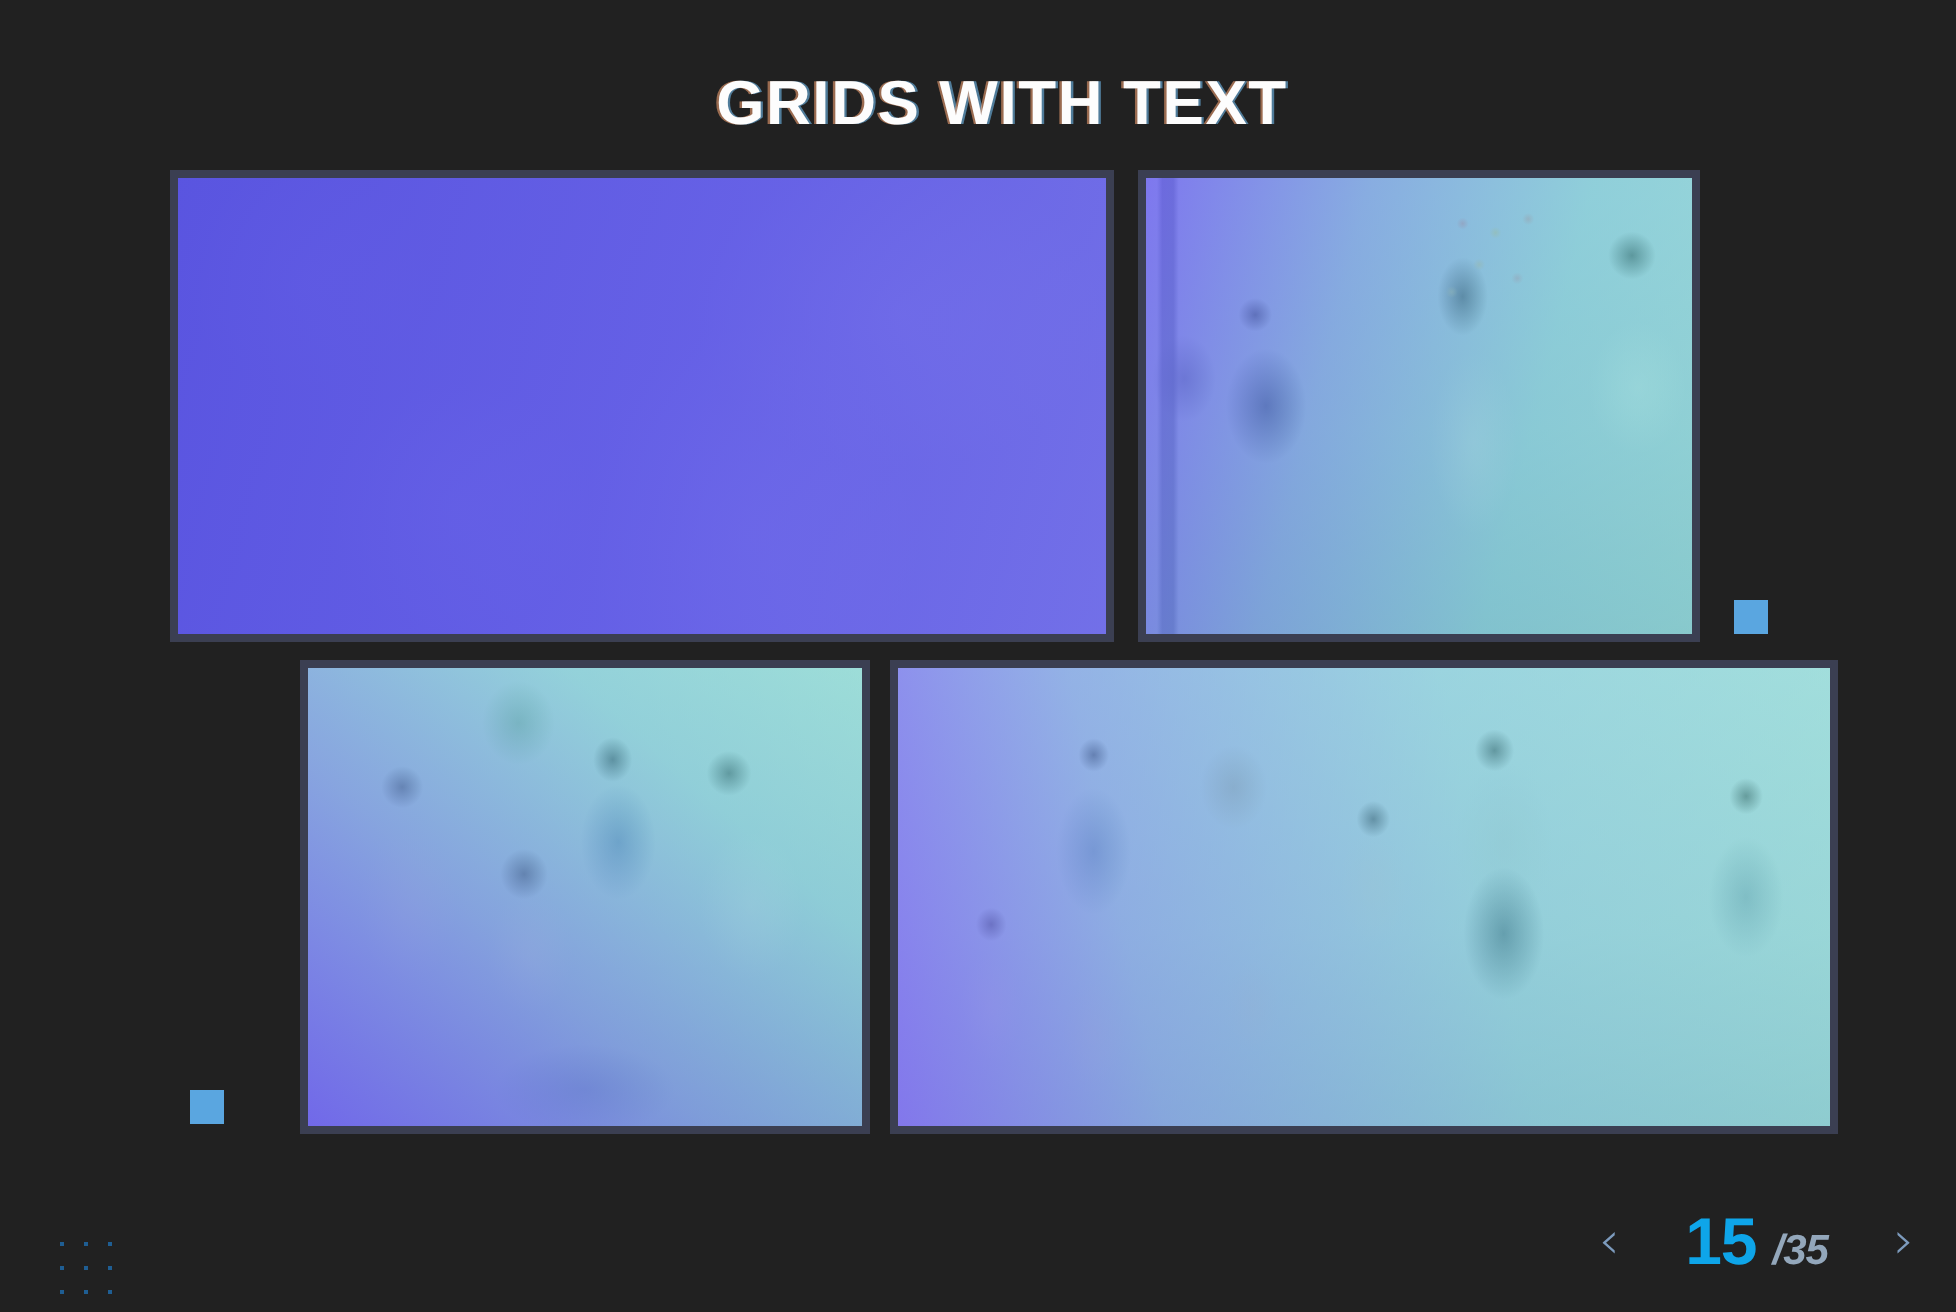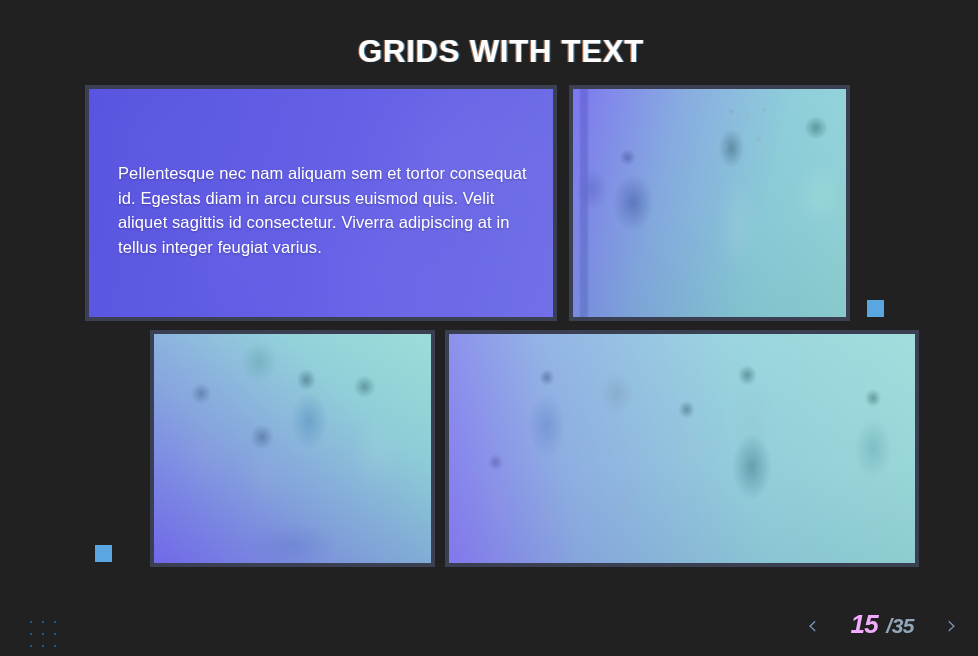--- a/index.html
+++ b/index.html
@@ -191,41 +191,39 @@
     font-family: "DejaVu Sans", sans-serif;
     font-weight: 300;
     cursor: pointer;
   }
   .page-count {
     display: flex;
     align-items: baseline;
     letter-spacing: -0.5px;
   }
   .page-current {
-    color: #f0abfc;
-    font-size: 26px;
+    color: #0ea5e9;
+    font-size: 33px;
     font-weight: bold;
-    font-style: italic;
   }
   .page-total {
     color: #93a7bb;
     font-size: 21px;
     font-weight: bold;
     font-style: italic;
   }
 </style>
 </head>
 <body>
 
 <div class="slide-title">GRIDS WITH TEXT</div>
 
 <div class="panel" id="panel-1">
   <div class="photo"></div>
   <div class="tint"></div>
-  <div class="panel-text">Pellentesque nec nam aliquam sem et tortor consequat id. Egestas diam in arcu cursus euismod quis. Velit aliquet sagittis id consectetur. Viverra adipiscing at in tellus integer feugiat varius.</div>
 </div>
 
 <div class="panel" id="panel-2">
   <div class="photo"></div>
   <div class="tint"></div>
 </div>
 
 <div class="panel" id="panel-3">
   <div class="photo"></div>
   <div class="tint"></div>

